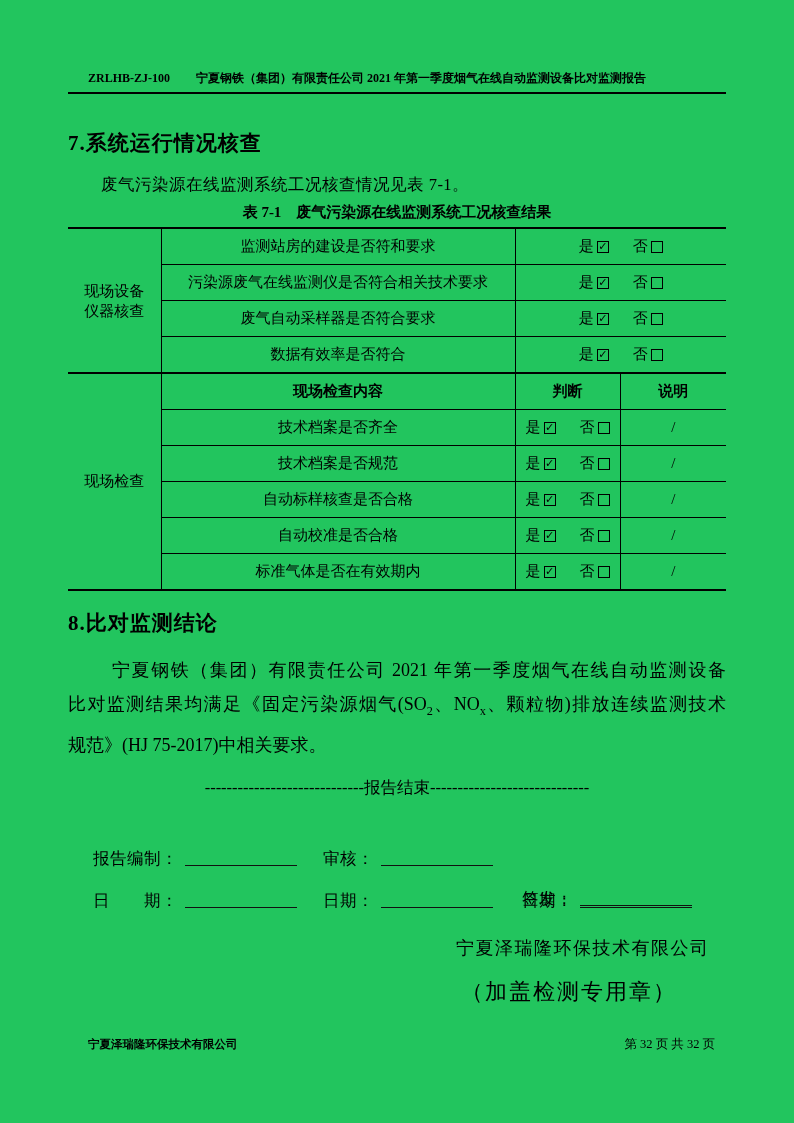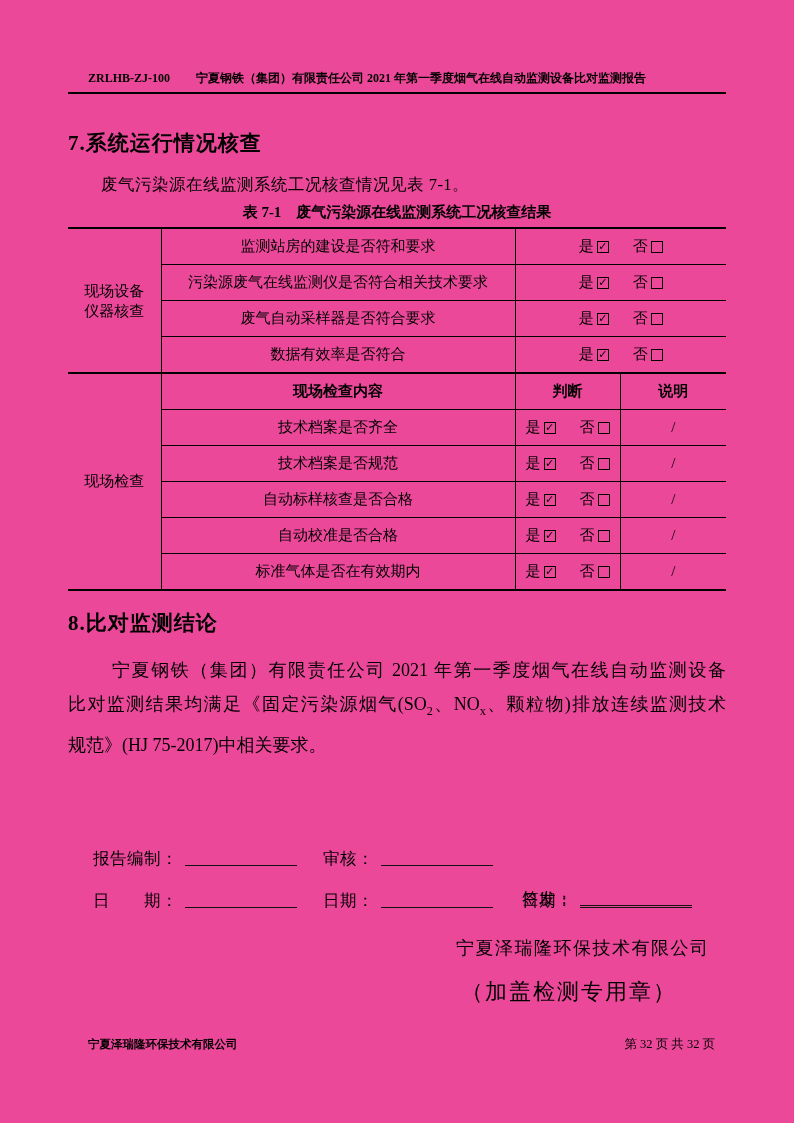--- a/index.html
+++ b/index.html
@@ -6,21 +6,21 @@
   body {
     background: #ffffff;
     font-family: "Liberation Serif", "DejaVu Serif", serif;
     color: #000;
   }
   .page {
     position: relative;
     width: 794px;
     height: 1123px;
     margin: 0 auto;
-    background: #ec4899;
+    background: #22c55e;
     overflow: hidden;
   }
   .content {
     position: absolute;
     left: 68px;
     top: 68px;
     width: 658px;
   }
   
   .doc-header {
@@ -335,20 +335,21 @@
       </tbody>
     </table>
 
     <div class="sec-heading s8">8.比对监测结论</div>
     <div class="conclusion">
       <div class="cline first">宁夏钢铁（集团）有限责任公司 2021 年第一季度烟气在线自动监测设备</div>
       <div class="cline"><span>比对监测结果均满足《固定污染源烟气(SO</span><sub>2</sub><span>、NO</span><sub>x</sub><span>、颗粒物)排放连续监测技术</span></div>
       <div class="cline last">规范》(HJ 75-2017)中相关要求。</div>
     </div>
 
+    <div class="end-line"><span>-----------------------------</span><span>报告结束</span><span>-----------------------------</span></div>
 
   </div>
 
   <div class="sig-g" style="top:848px; left:323px;"><span>审核：</span><span class="uline"></span></div>
   <div class="sig-g" style="top:848px; left:93px;"><span>报告编制：</span><span class="uline"></span></div>
   <div class="sig-g" style="top:848px; left:522px;margin-top:40px;"><span>签发：</span><span class="uline"></span></div>
 
   <div class="sig-g" style="top:890px; left:93px;"><span>日　　期：</span><span class="uline"></span></div>
   <div class="sig-g" style="top:890px; left:323px;"><span>日期：</span><span class="uline"></span></div>
   <div class="sig-g" style="top:890px; left:522px;"><span>日期：</span><span class="uline"></span></div>

